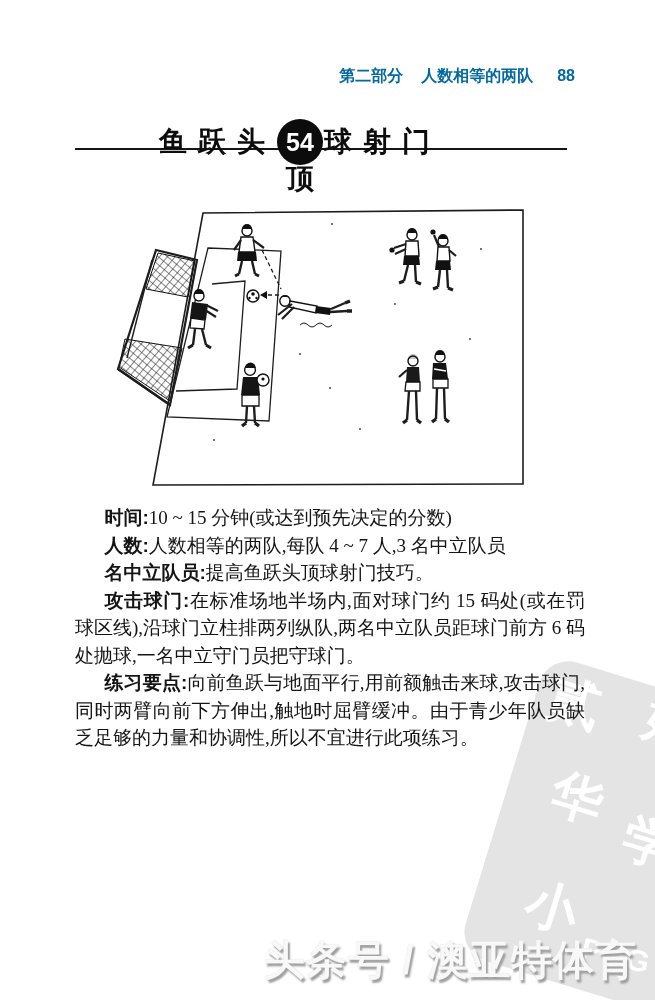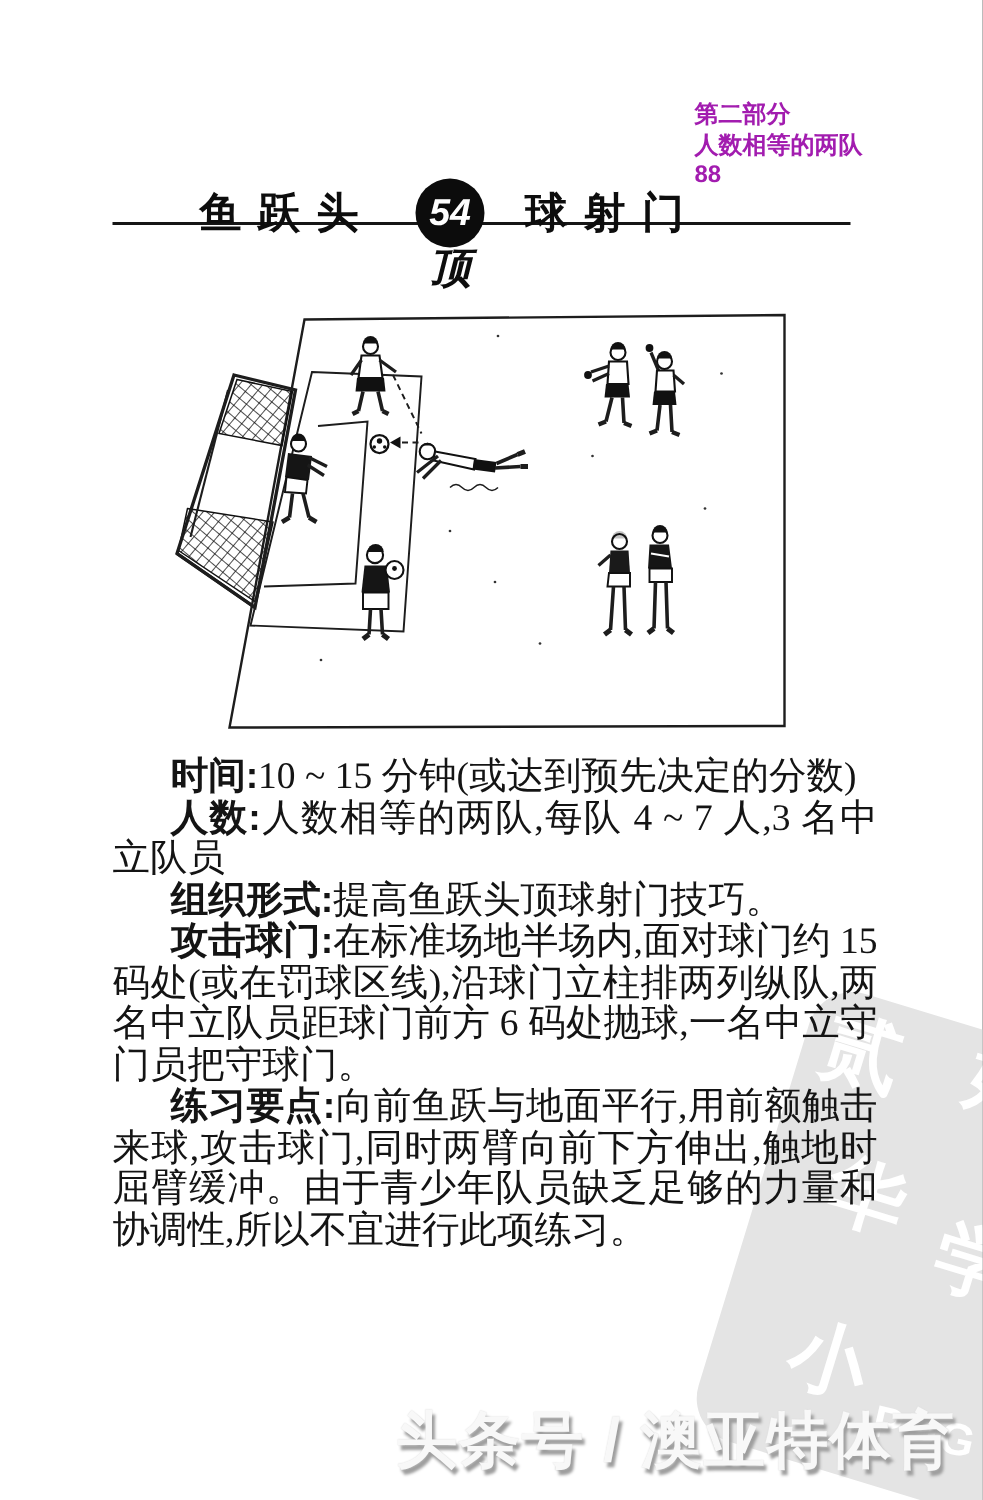--- a/index.html
+++ b/index.html
@@ -5,49 +5,49 @@
   html,body{margin:0;padding:0;background:#888;}
   .page{
     position:relative;width:655px;height:1000px;margin:0 auto;
     background:#ffffff;overflow:hidden;
     font-family:"Liberation Serif","DejaVu Serif",serif;color:#111;
   }
   
   .running-head{
     position:absolute;top:66px;right:80px;
     font-family:"Liberation Sans","DejaVu Sans",sans-serif;
-    font-weight:bold;font-size:16px;color:#a21caf;
-    display:flex;align-items:baseline;white-space:nowrap;flex-direction:column;
+    font-weight:bold;font-size:16px;color:#0369a1;
+    display:flex;align-items:baseline;white-space:nowrap;
   }
   .running-head .gap1{display:inline-block;width:18px;}
   .running-head .gap2{display:inline-block;width:24px;}
   
   .title-rule{position:absolute;left:75px;top:148px;width:492px;height:2px;background:#161616;z-index:1;}
   .drill-title{
     position:absolute;left:0;top:113px;width:600px;height:58px;
-    display:flex;justify-content:center;align-items:center;gap:27px;z-index:2;
+    display:flex;justify-content:center;align-items:center;gap:1px;z-index:2;
     font-family:"Liberation Sans","DejaVu Sans",sans-serif;font-weight:bold;
   }
   .drill-title .t-chars{font-size:28px;letter-spacing:11px;color:#0d0d0d;white-space:nowrap;}
   .badge{
     position:relative;width:46px;height:46px;border-radius:50%;
     background:#0c0c0c;flex:0 0 auto;
-    display:flex;align-items:center;justify-content:center;font-style:italic;
+    display:flex;align-items:center;justify-content:center;
   }
   .badge .badge-num{color:#fff;font-size:25px;font-weight:bold;letter-spacing:0;}
   .badge .badge-char{
     position:absolute;left:50%;top:41px;transform:translateX(-50%);
     color:#0d0d0d;font-size:28px;font-weight:bold;
   }
   
   .figure{position:absolute;left:100px;top:193px;width:445px;height:305px;}
   
   .bodytext{
     position:absolute;left:75px;top:504px;width:510px;z-index:2;
-    font-size:25px;line-height:27.5px;text-align:justify;color:#141414;
+    font-size:19px;line-height:27.5px;text-align:justify;color:#141414;
   }
   .bodytext p{margin:0;text-indent:1.55em;}
   .bodytext .lbl{font-family:"Liberation Sans","DejaVu Sans",sans-serif;font-weight:bold;}
   
   .watermark{
     position:absolute;left:498px;top:678px;width:212px;height:312px;
     background:#e4e4e4;border-radius:30px;transform:rotate(17deg);
     z-index:1;color:#ffffff;
   }
   .watermark .wm-glyph{position:absolute;font-size:52px;line-height:1;font-weight:bold;}
@@ -215,21 +215,21 @@
       <circle cx="360" cy="431" r="0.9"></circle>
         <circle cx="214" cy="442" r="0.9"></circle>
       <circle cx="481" cy="251" r="0.9"></circle>
         <circle cx="330" cy="390" r="0.9"></circle>
     </g>
   </svg>
 
   <div class="bodytext">
     <p><span class="lbl">时间:</span><span>10 ~ 15 分钟(或达到预先决定的分数)</span></p>
     <p><span class="lbl">人数:</span><span>人数相等的两队,每队 4 ~ 7 人,3 名中立队员</span></p>
-    <p><span class="lbl">组织形式:</span><span>提高鱼跃头顶球射门技巧。</span></p>
+    <p><span class="lbl">名中立队员:</span><span>提高鱼跃头顶球射门技巧。</span></p>
     <p><span class="lbl">攻击球门:</span><span>在标准场地半场内,面对球门约 15 码处(或在罚球区线),沿球门立柱排两列纵队,两名中立队员距球门前方 6 码处抛球,一名中立守门员把守球门。</span></p>
     <p><span class="lbl">练习要点:</span><span>向前鱼跃与地面平行,用前额触击来球,攻击球门,同时两臂向前下方伸出,触地时屈臂缓冲。由于青少年队员缺乏足够的力量和协调性,所以不宜进行此项练习。</span></p>
   </div>
 
   <div class="watermark">
     <span class="wm-glyph" style="left:14px;top:14px;">贰</span>
     <span class="wm-glyph" style="left:112px;top:4px;">好</span>
     <span class="wm-glyph" style="left:44px;top:104px;">华</span>
     <span class="wm-glyph" style="left:126px;top:126px;">学</span>
     <span class="wm-glyph" style="left:52px;top:216px;">小</span>

